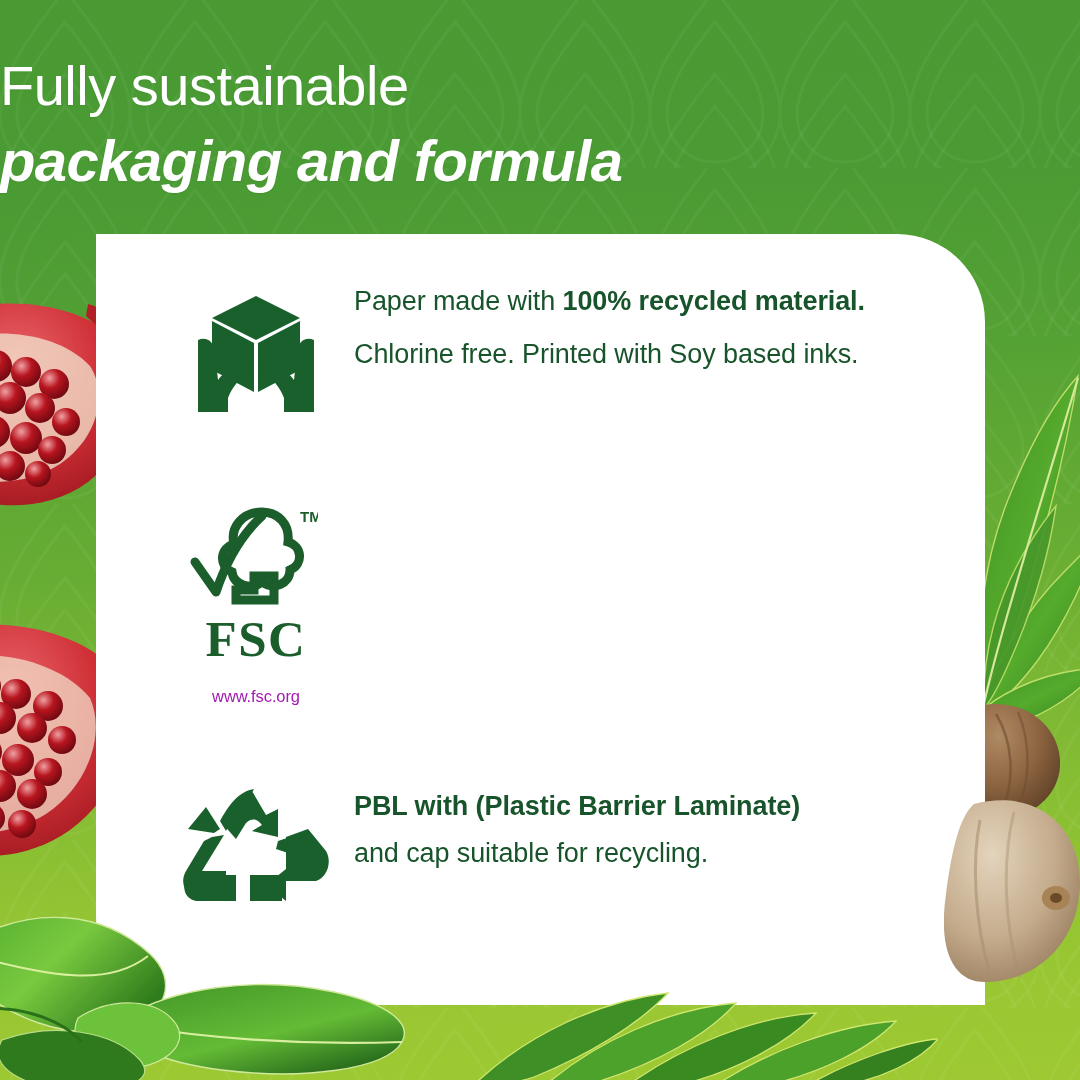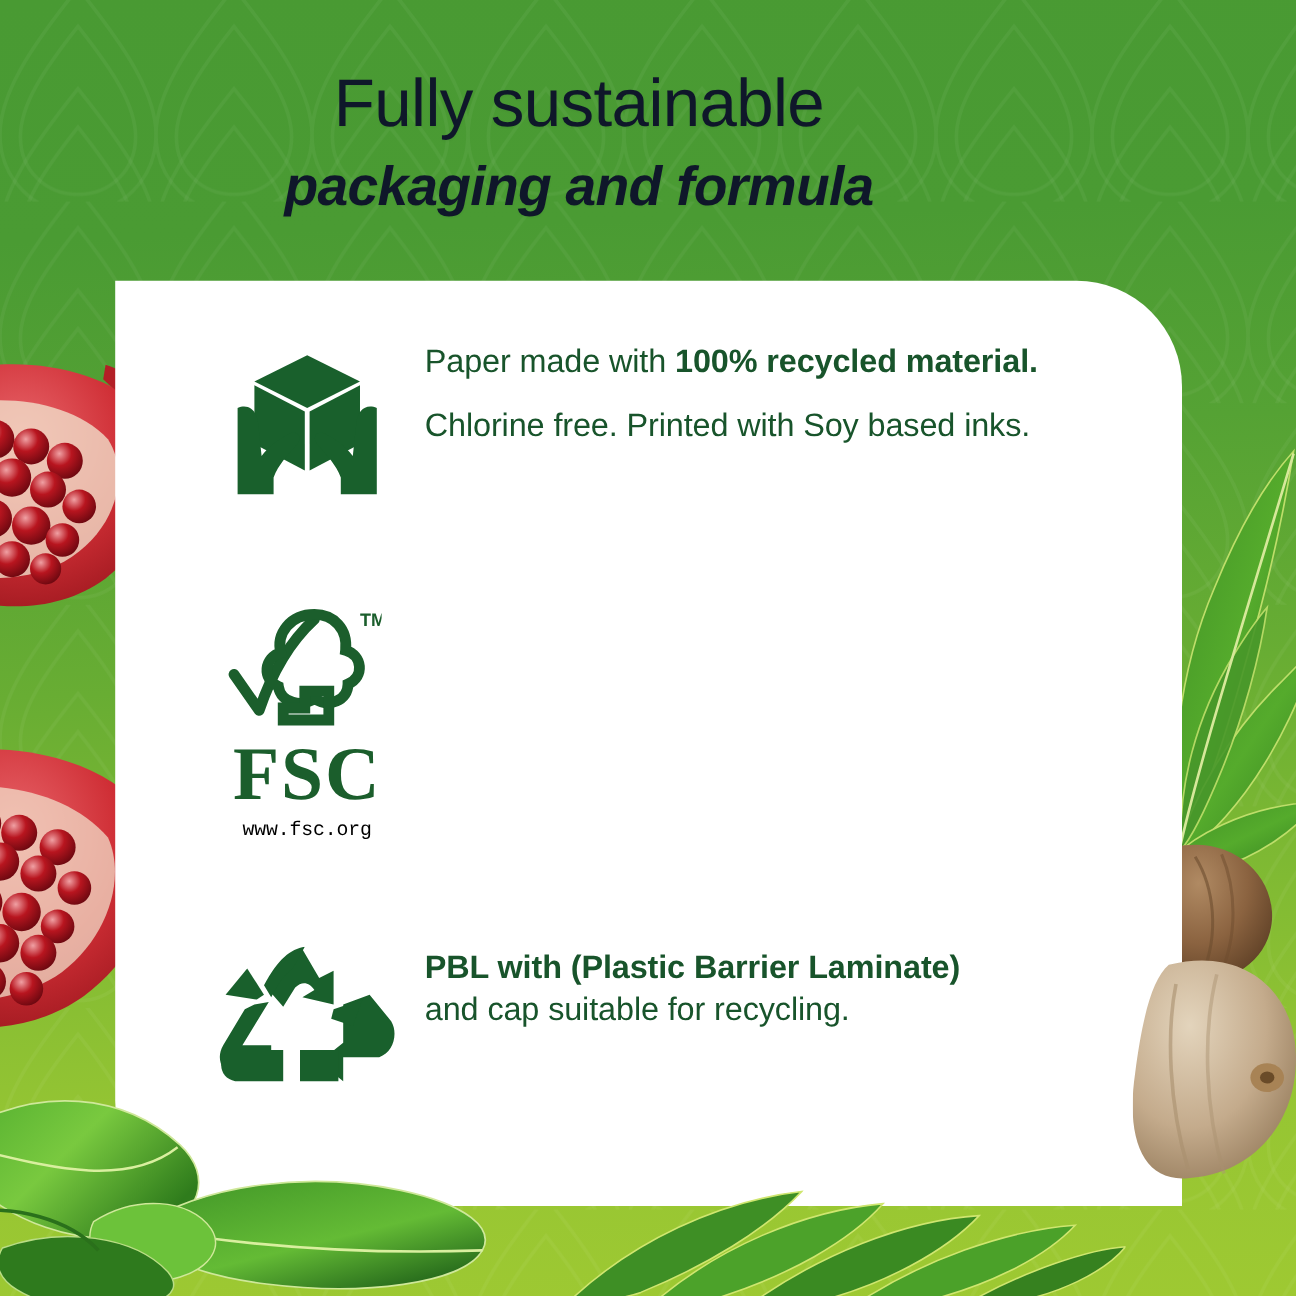--- a/index.html
+++ b/index.html
@@ -29,34 +29,34 @@
     opacity:.40;
   }
 
   
   .deco { position:absolute; }
 
   
   .title-wrap {
     position:absolute;
     left:0; top:58px; width:965px;
-    text-align:center;
-    color:#0f172a;
+    text-align:left;
+    color:#ffffff;
     line-height:1.0;
     text-shadow:0 1px 2px rgba(0,0,0,.06);
   }
   .title-l1 {
     display:block;
     font-size:56px;
     font-weight:400;
     letter-spacing:-0.5px;
   }
   .title-l2 {
     display:block;
-    font-size:46px;
+    font-size:58px;
     font-weight:700;
     font-style:italic;
     letter-spacing:-0.6px;
     margin-top:18px;
   }
 
   
   .card {
     position:absolute;
     left:96px; top:234px;
@@ -102,32 +102,32 @@
     letter-spacing:-0.15px;
   }
   .para b { font-weight:700; }
 
   
   .fsc-logo { width:132px; text-align:center; }
   .fsc-mark { display:block; }
   .fsc-word {
     font-family:"Liberation Serif", serif;
     font-weight:700;
-    font-size:63px;
+    font-size:51px;
     color:#1b5e2c;
     letter-spacing:1.5px;
     line-height:1.0;
     margin-top:2px;
   }
   .fsc-url {
-    font-family:Liberation Mono, monospace;
+    font-family:Liberation Sans, sans-serif;
     font-size:16.5px;
-    color:#000000;
+    color:#a21caf;
     letter-spacing:-0.1px;
-    margin-top:5px;
+    margin-top:22px;
   }
 </style>
 </head>
 <body>
 
 <div id="stage">
 
   <div class="bg-gradient"></div>
 
   <svg class="bg-pattern" viewBox="0 0 1080 1080" preserveAspectRatio="none">
@@ -394,21 +394,21 @@
 
               <path d="M54 6 C 62 0, 72 0, 78 8 L96 36 L86 42 L112 48 L106 20
                        L98 26 L80 -2 C 70 -10, 54 -8, 46 4 L30 30 L42 38 Z" opacity="0"></path>
             </g>
           </svg>
         </div>
         <div class="row-text">
           <div class="line">
             <b>PBL with (Plastic Barrier Laminate)</b>
           </div>
-          <div class="line" style="margin-top:0;">
+          <div class="line" style="margin-top:12px;">
             <span>and cap suitable for recycling.</span>
           </div>
         </div>
       </div>
 
     </div>
   </div>
 
   <div class="title-wrap">
     <span class="title-l1">Fully sustainable</span>

